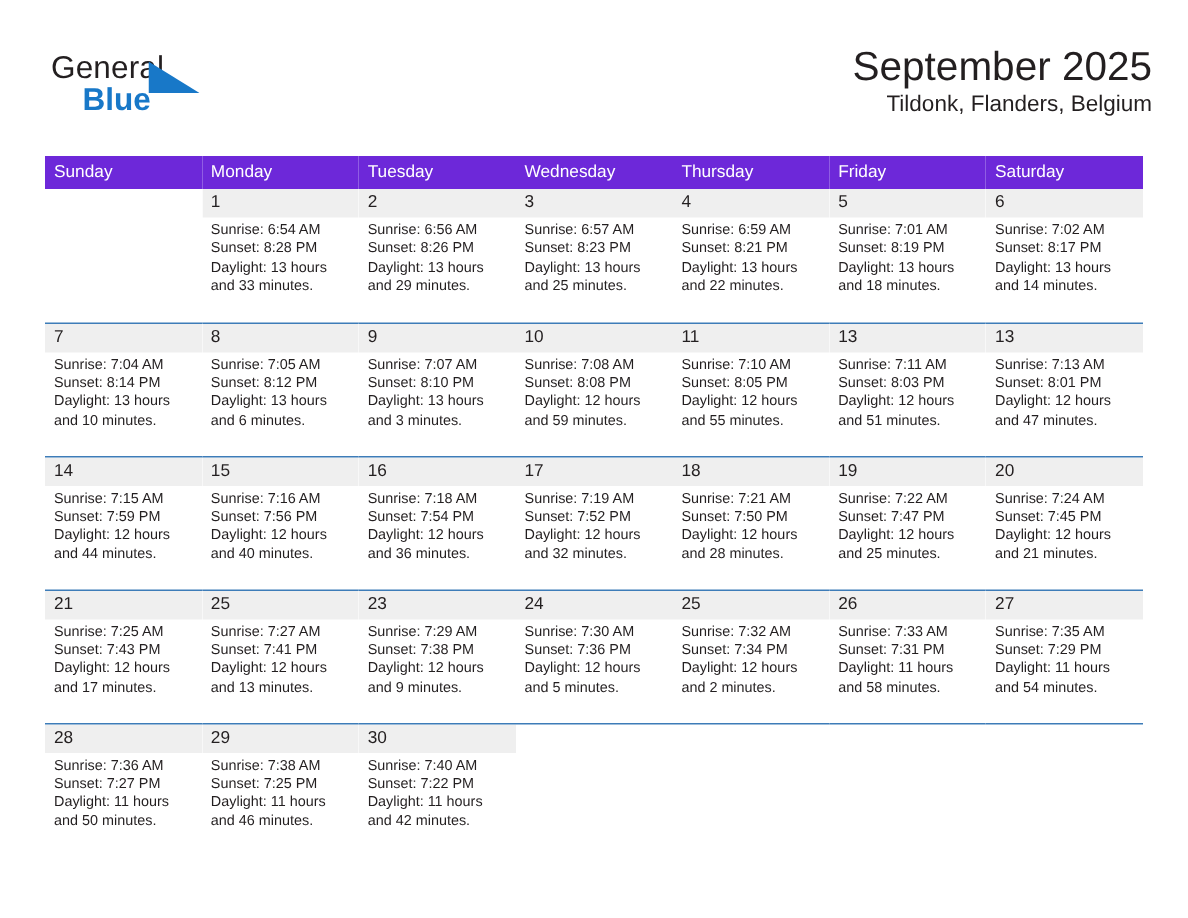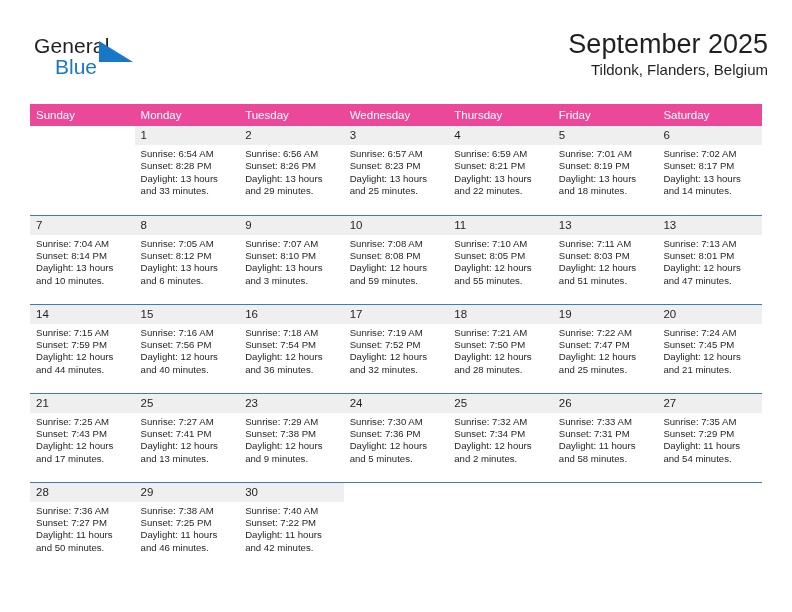--- a/index.html
+++ b/index.html
@@ -50,20 +50,21 @@
     white-space: nowrap;
   }
   .logo-blue {
     position: absolute;
     left: 21px;
     top: 21px;
     font-size: 21px;
     color: #1878c8;
     line-height: 24px;
     white-space: nowrap;
+    font-weight: bold;
   }
   .logo-triangle {
     position: absolute;
     left: 65px;
     top: 7px;
     width: 34px;
     height: 21px;
   }
 
   .title-block {
@@ -90,21 +91,21 @@
   .calendar {
     position: absolute;
     left: 30px;
     top: 104px;
     width: 732px;
     border-collapse: collapse;
     table-layout: fixed;
   }
 
   .weekday-row th {
-    background: #ec4899;
+    background: #6d28d9;
     color: #ffffff;
     font-size: 11.5px;
     font-weight: normal;
     text-align: left;
     padding: 5px 0 5px 6px;
     height: 18px;
     box-sizing: border-box;
     vertical-align: middle;
     white-space: nowrap;
   }

